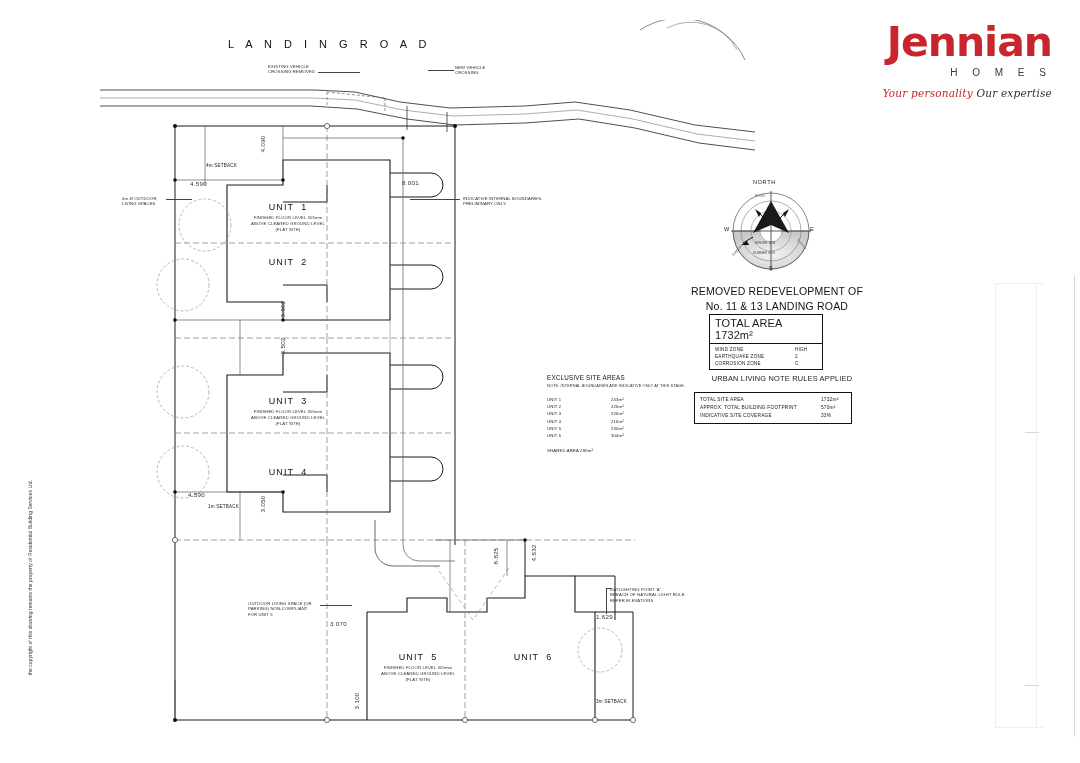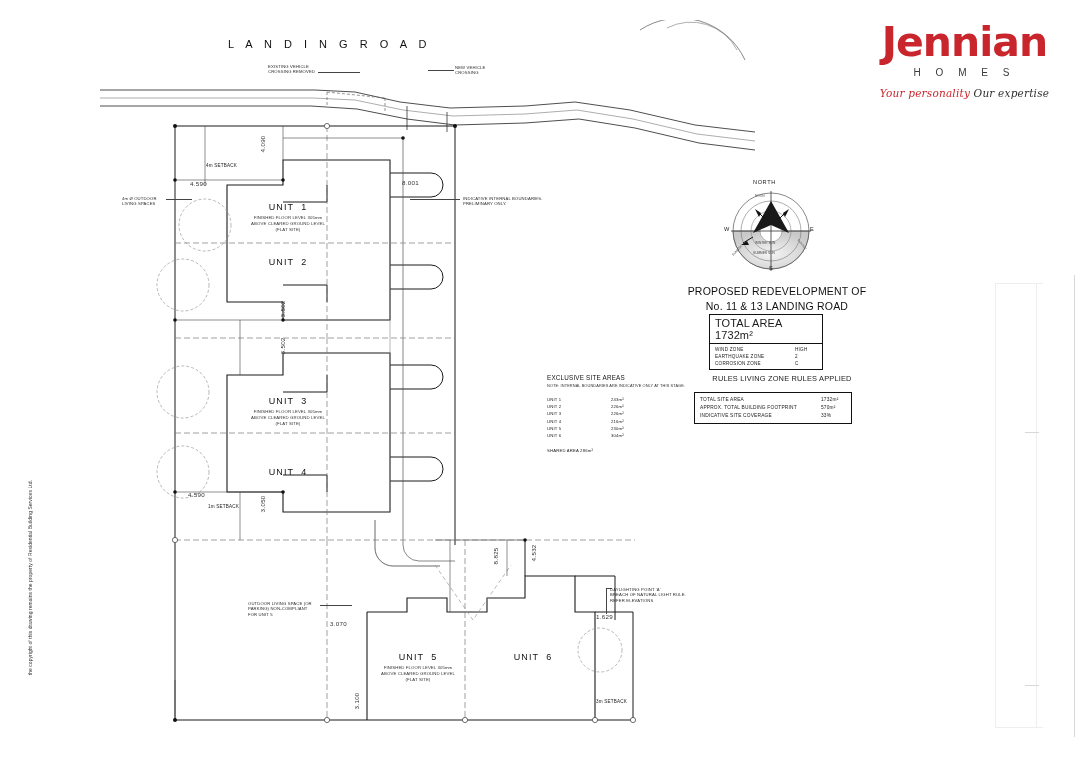--- a/index.html
+++ b/index.html
@@ -7,21 +7,21 @@
        font-family:"Liberation Sans", sans-serif;color:#1a1a1a;}
   .sheet{position:absolute;inset:0;background:#fff;}
   .txt{position:absolute;white-space:pre;line-height:1.25;}
   .tiny{font-size:4.2px;letter-spacing:.15px;color:#2b2b2b;}
   .tiny2{font-size:4.6px;letter-spacing:.2px;color:#222;}
   .dim{font-size:6.2px;letter-spacing:.3px;color:#333;}
   .unit{font-size:9px;letter-spacing:1.1px;color:#111;text-align:center;}
   .unitsub{font-size:4.3px;letter-spacing:.1px;color:#333;text-align:center;line-height:1.35;}
 
   
-  .brand{position:absolute;right:28px;top:22px;text-align:center;width:175px;}
+  .brand{position:absolute;right:28px;top:22px;text-align:right;width:175px;}
   .brand-name{font-family:"DejaVu Sans", sans-serif;font-size:41px;font-weight:700;
       color:#c9252c;letter-spacing:-1px;line-height:1;}
   .brand-sub{font-size:10px;letter-spacing:6px;color:#3a3a3a;margin-top:4px;}
   .brand-tag{font-family:"DejaVu Serif", serif;font-style:italic;font-size:10.5px;
       color:#c9252c;margin-top:9px;letter-spacing:.2px;}
   .brand-tag .b2{color:#2f2f2f;}
 
   
   .title-main{position:absolute;left:684px;top:284px;width:186px;text-align:center;
       font-size:10.5px;letter-spacing:.2px;line-height:1.45;color:#111;}
@@ -308,21 +308,21 @@
       </div>
       <div class="excl-row">
         <span>UNIT 6</span>
         <span>304m²</span>
       </div>
     </div>
     <div class="excl-shared">SHARED AREA 286m²</div>
   </div>
 
   <div class="title-main">
-    <div>PROPOSED REDEVELOPMENT OF</div>
+    <div>REMOVED REDEVELOPMENT OF</div>
     <div>No. 11 &amp; 13 LANDING ROAD</div>
   </div>
 
   <div class="box area-box">
     <div class="area-head">TOTAL AREA 1732m²</div>
     <div class="area-rows">
       <div class="area-row">
         <span>WIND ZONE</span>
         <span>HIGH</span>
       </div>
@@ -330,21 +330,21 @@
         <span>EARTHQUAKE ZONE</span>
         <span>2</span>
       </div>
       <div class="area-row">
         <span>CORROSION ZONE</span>
         <span>C</span>
       </div>
     </div>
   </div>
 
-  <div class="ulz">RULES LIVING ZONE RULES APPLIED</div>
+  <div class="ulz">URBAN LIVING NOTE RULES APPLIED</div>
 
   <div class="box site-box">
     <div class="site-rows">
       <div class="site-row">
         <span>TOTAL SITE AREA</span>
         <span>1732m²</span>
       </div>
       <div class="site-row">
         <span>APPROX.  TOTAL BUILDING FOOTPRINT</span>
         <span>570m²</span>

